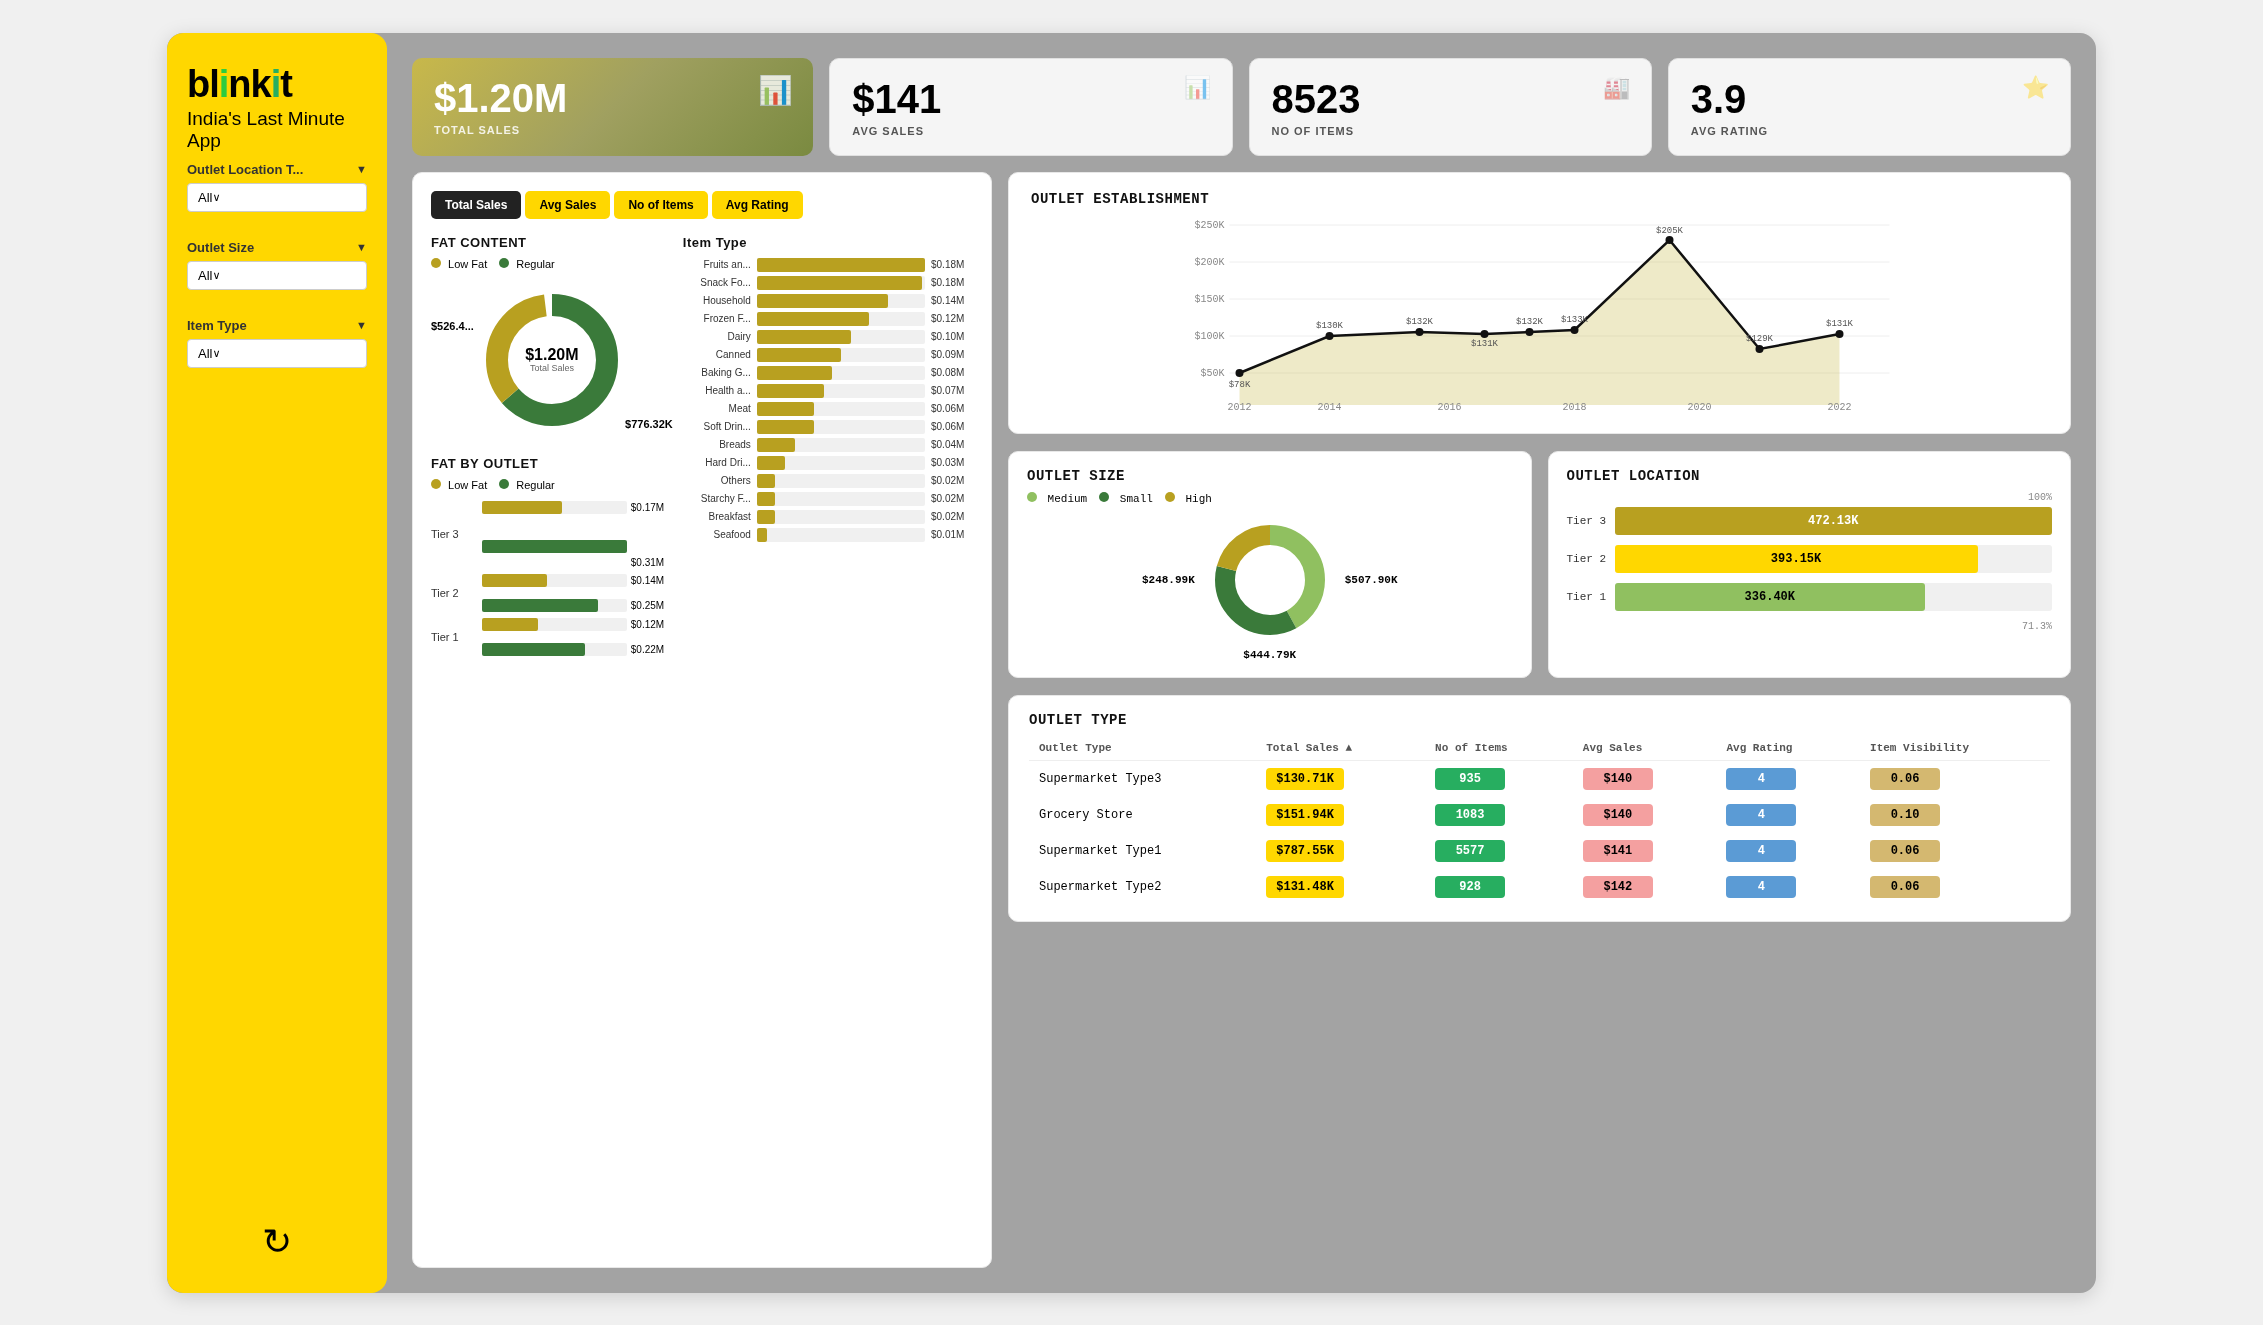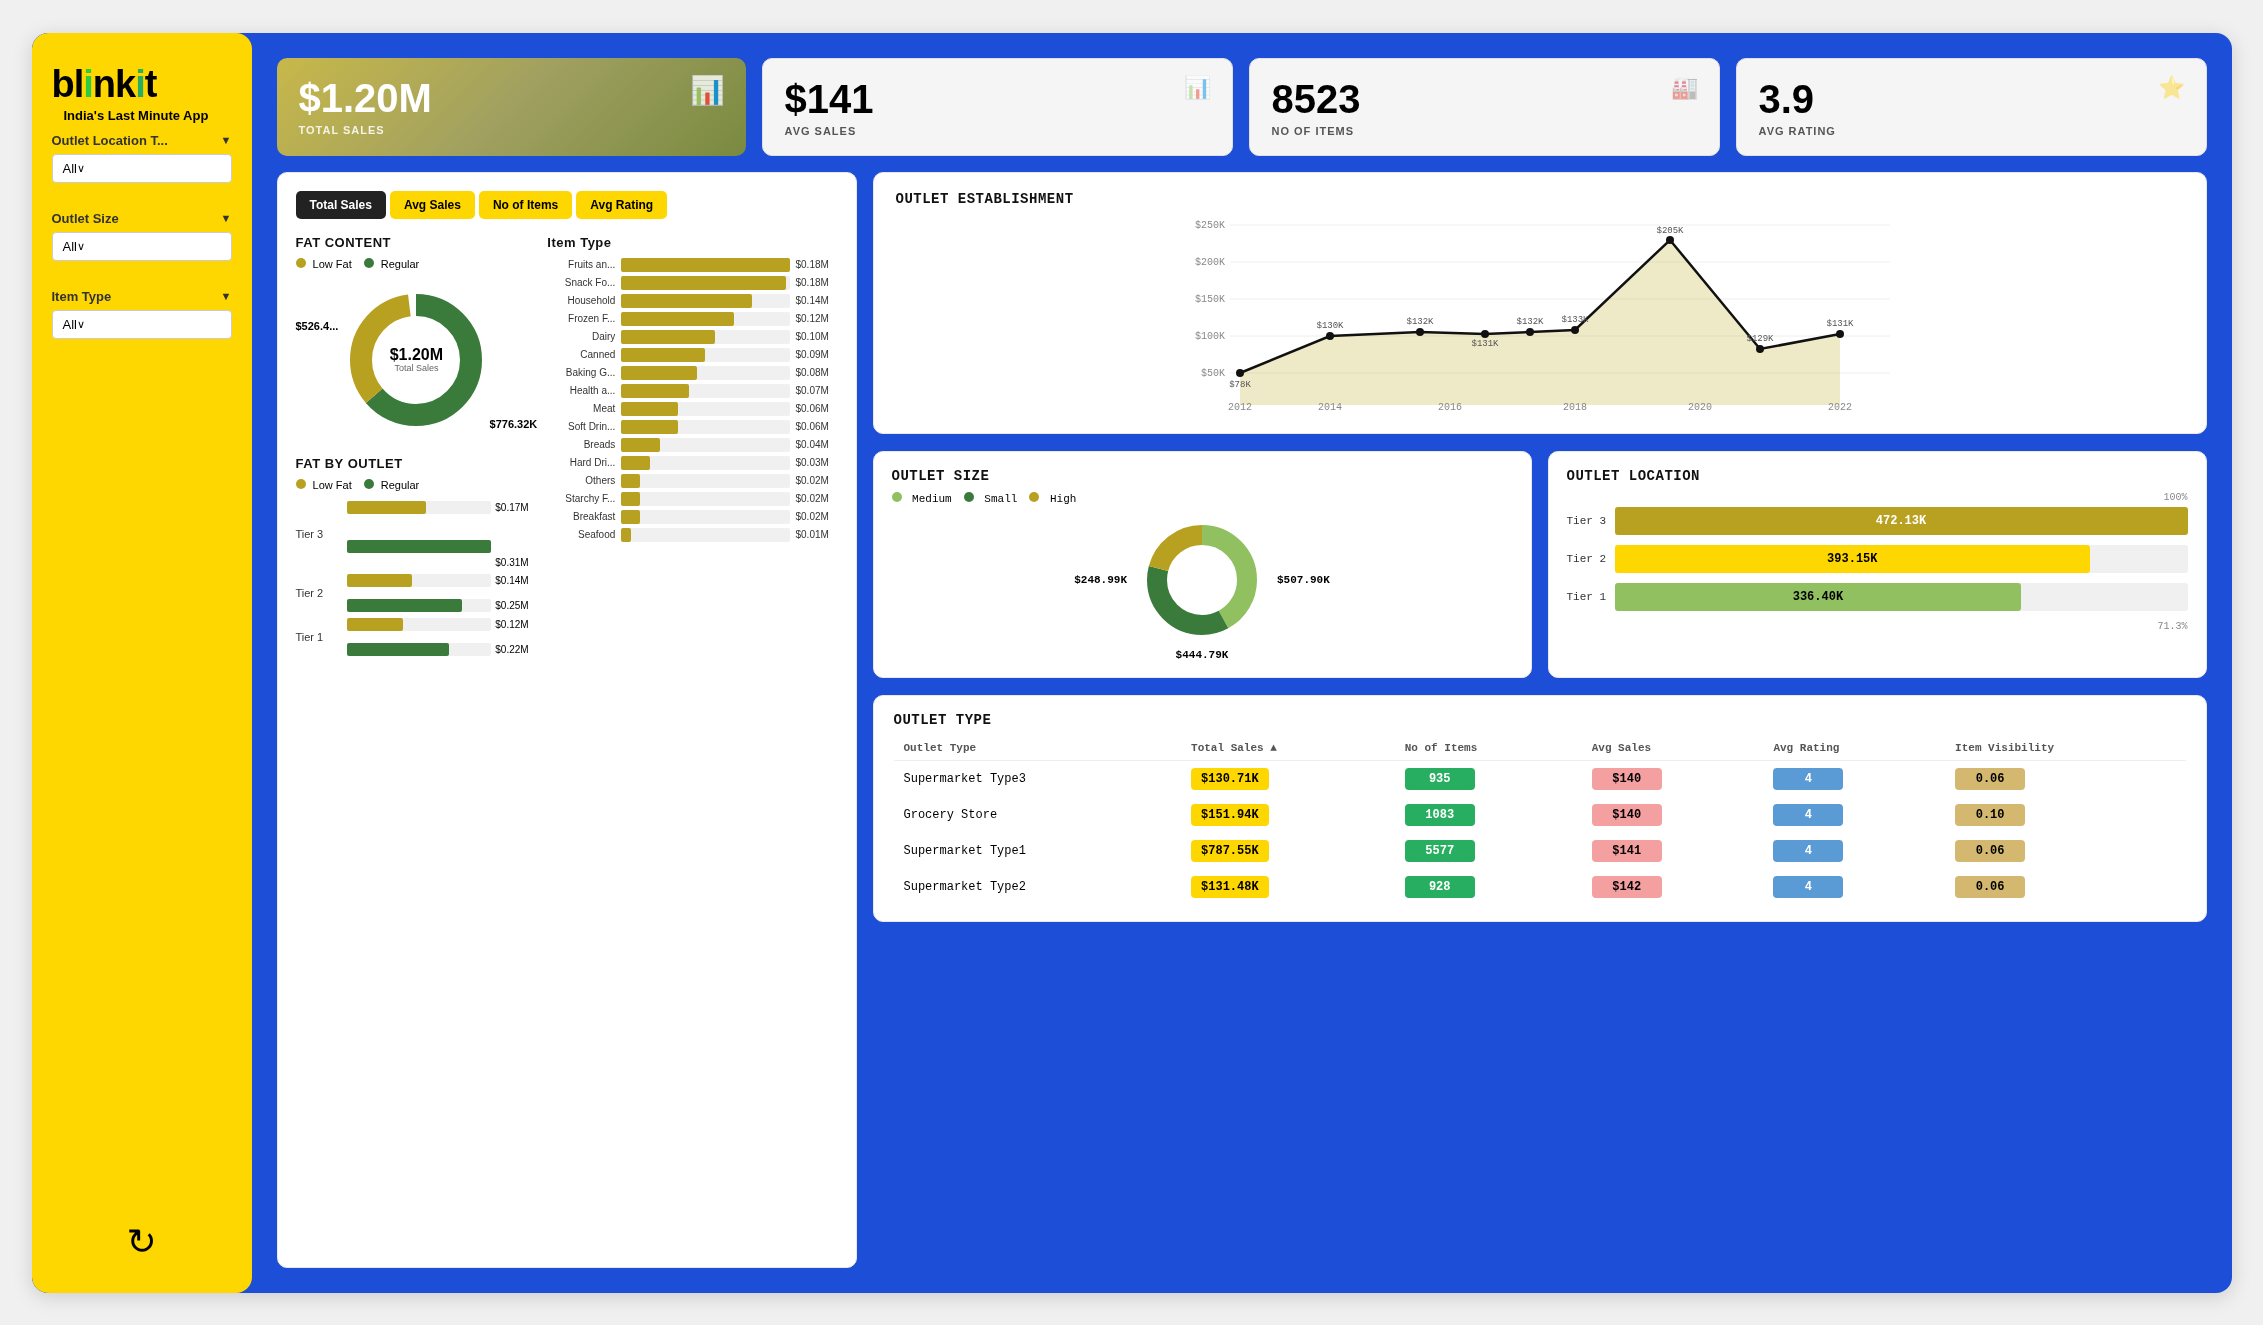--- a/index.html
+++ b/index.html
@@ -7,24 +7,24 @@
       font-family: 'Segoe UI', Arial, sans-serif;
       background: #f0f0f0;
       width: 2263px;
       min-height: 1325px;
       display: flex;
       align-items: center;
       justify-content: center;
       padding: 30px;
     }
     .dashboard {
-      background: #1d4ed8;
+      background: #a3a3a3;
       border-radius: 16px;
       display: flex;
-      width: 2200px;
+      width: 1929px;
       min-height: 1260px;
       overflow: hidden;
       box-shadow: 0 4px 20px rgba(0,0,0,0.15);
     }
     
     .sidebar {
       background: #FFD700;
       width: 220px;
       min-height: 100%;
       border-radius: 16px;
@@ -37,25 +37,24 @@
       margin-bottom: 10px;
     }
     .logo-text {
       font-size: 38px;
       font-weight: 900;
       color: #000;
       letter-spacing: -1px;
     }
     .logo-text span { color: #2ecc40; }
     .tagline {
-      font-size: 13px;
+      font-size: 19px;
       color: #000;
-      font-weight: 700;
+      font-weight: 400;
       margin-top: 2px;
-      margin-left: 12px;
     }
     .sidebar-filters {
       flex: 1;
     }
     .filter-group {
       margin-bottom: 28px;
     }
     .filter-label {
       font-size: 13px;
       font-weight: 700;

